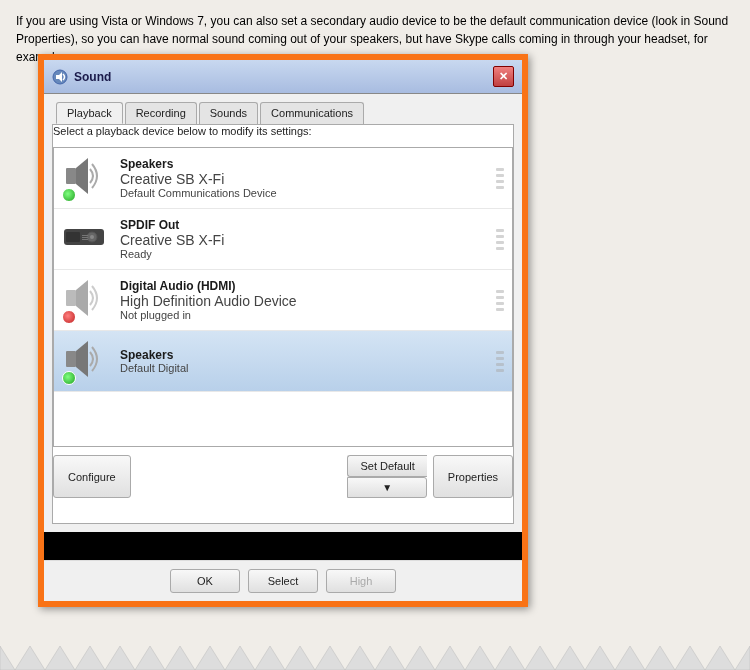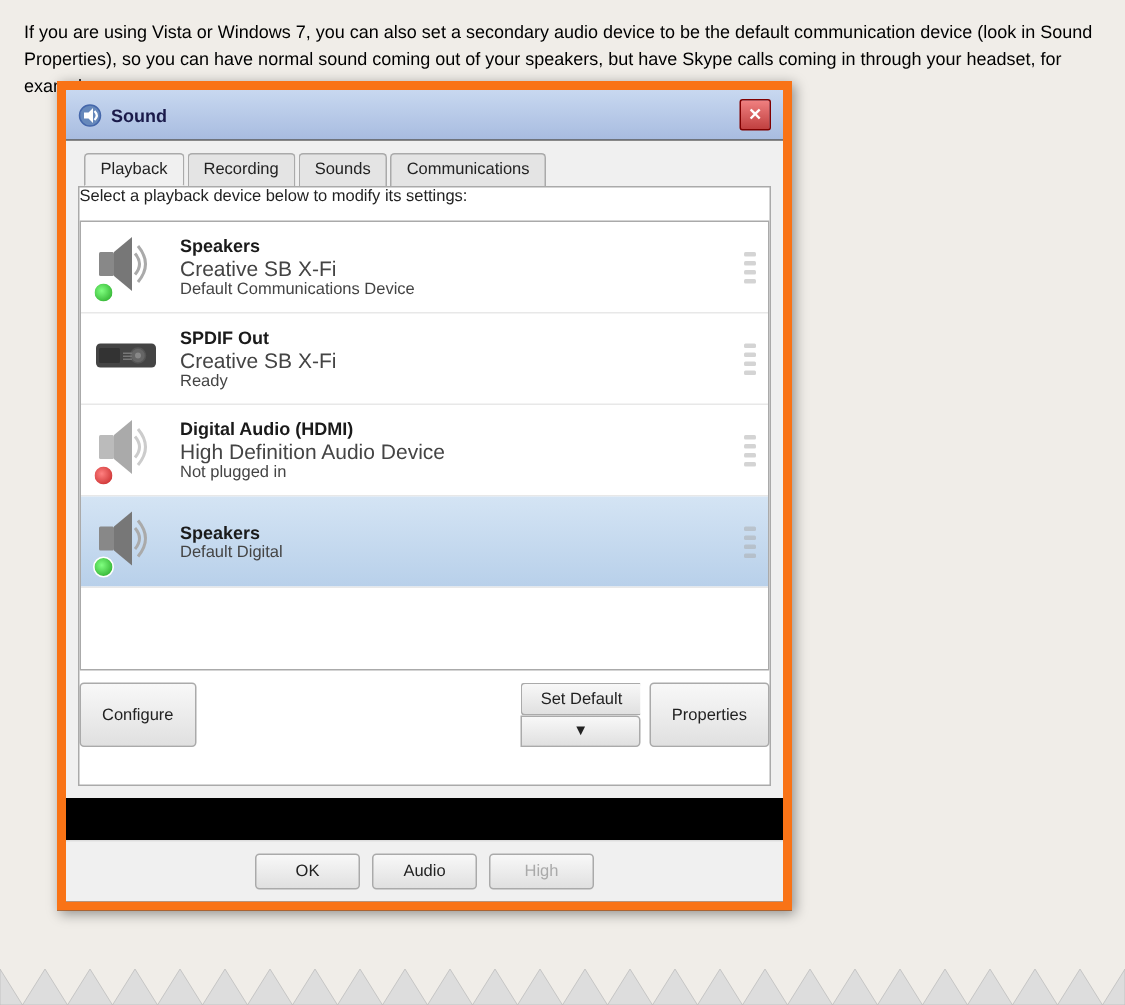--- a/index.html
+++ b/index.html
@@ -409,21 +409,21 @@
           <button class="btn-arrow">▼</button>
         </div>
         <button class="btn">Properties</button>
       </div>
 
     </div>
   </div>
 
   <div class="dialog-footer">
     <button class="btn-footer">OK</button>
-    <button class="btn-footer">Audio</button>
+    <button class="btn-footer">Select</button>
     <button class="btn-footer disabled">High</button>
   </div>
 </div>
 
 <div style="position:absolute;bottom:0;left:0;width:100%;height:24px;overflow:hidden;">
   <svg width="750" height="24" viewBox="0 0 750 24" preserveAspectRatio="none">
     <path d="M0,0 L15,24 L30,0 L45,24 L60,0 L75,24 L90,0 L105,24 L120,0 L135,24 L150,0 L165,24 L180,0 L195,24 L210,0 L225,24 L240,0 L255,24 L270,0 L285,24 L300,0 L315,24 L330,0 L345,24 L360,0 L375,24 L390,0 L405,24 L420,0 L435,24 L450,0 L465,24 L480,0 L495,24 L510,0 L525,24 L540,0 L555,24 L570,0 L585,24 L600,0 L615,24 L630,0 L645,24 L660,0 L675,24 L690,0 L705,24 L720,0 L735,24 L750,0 L750,24 L0,24 Z" fill="#ddd" stroke="#bbb" stroke-width="0.5"></path>
   </svg>
 </div>
 

